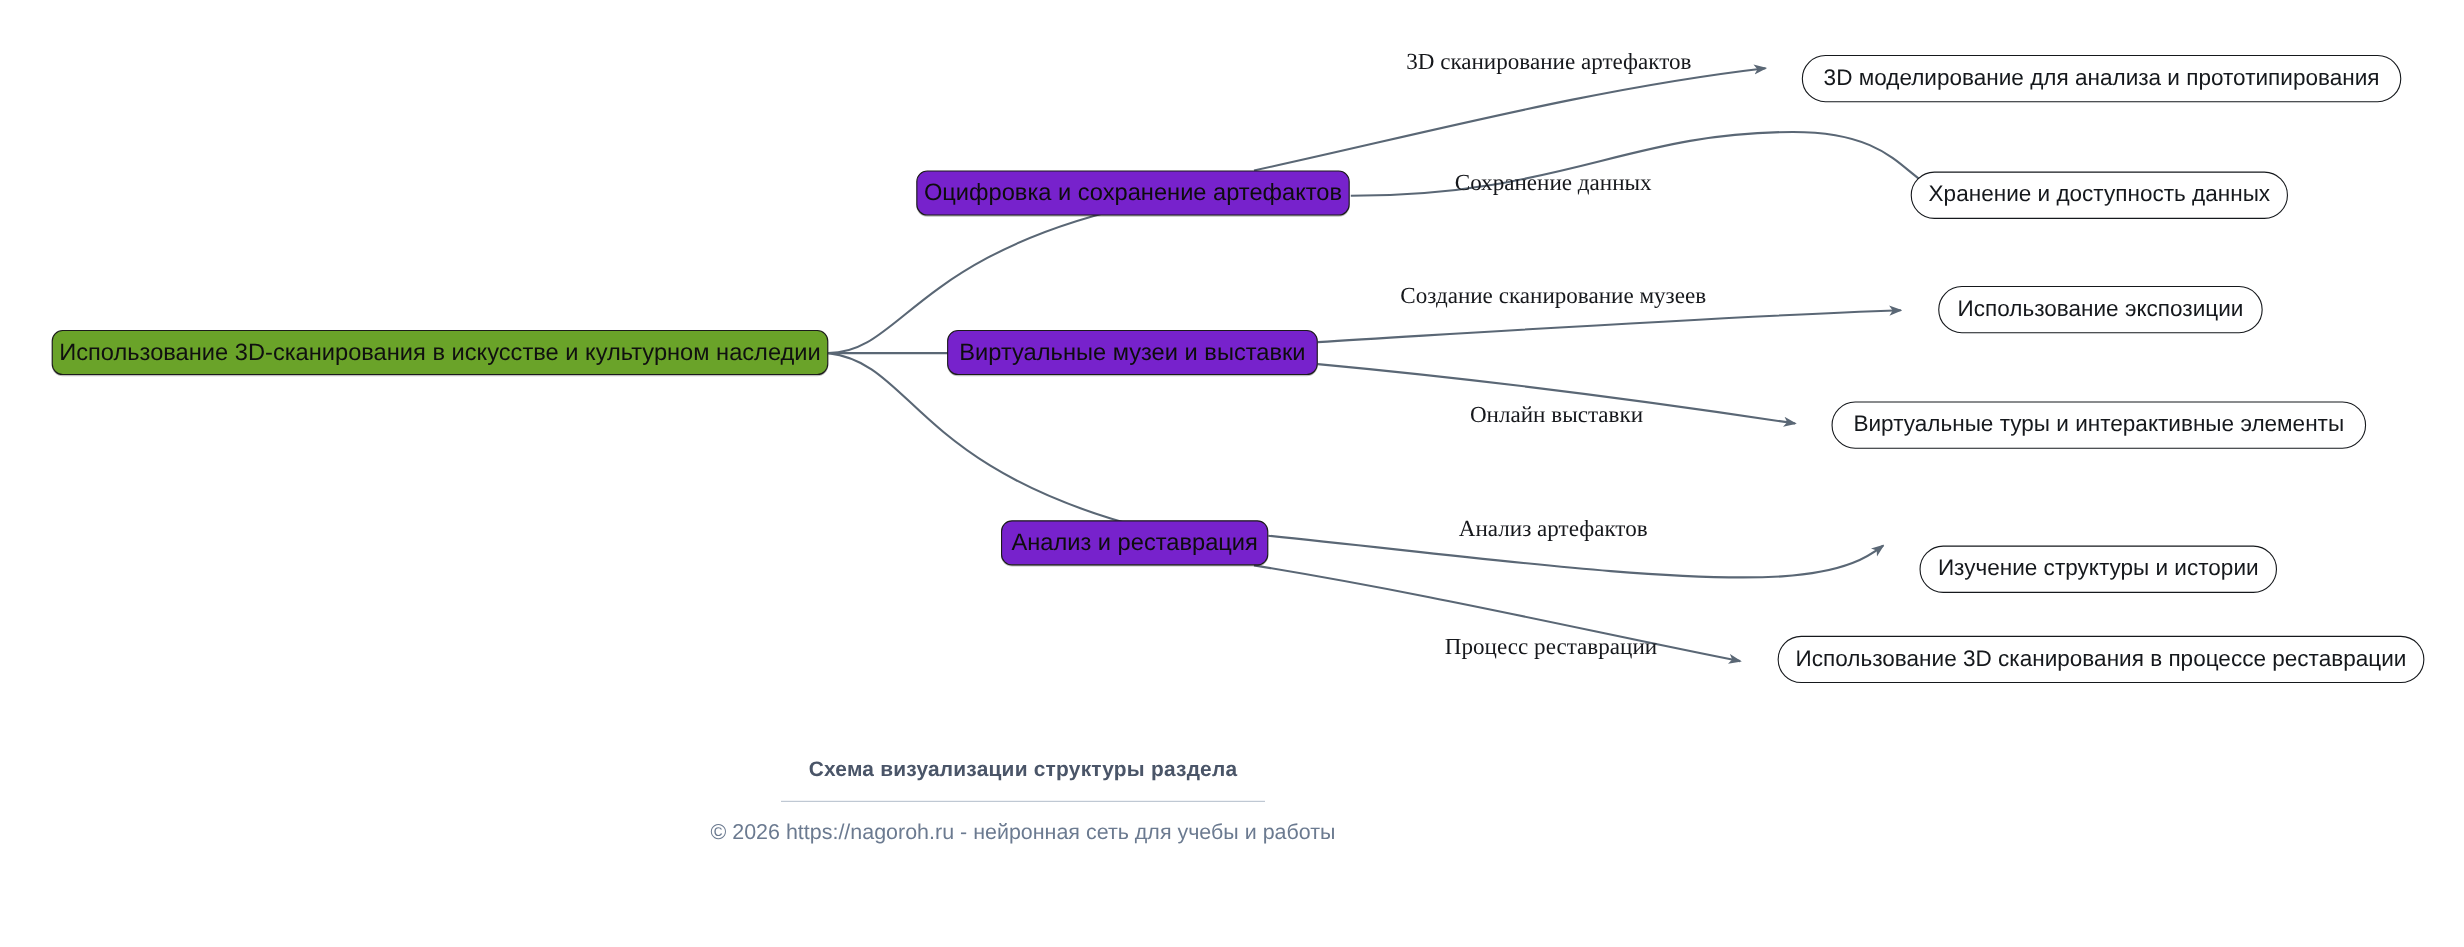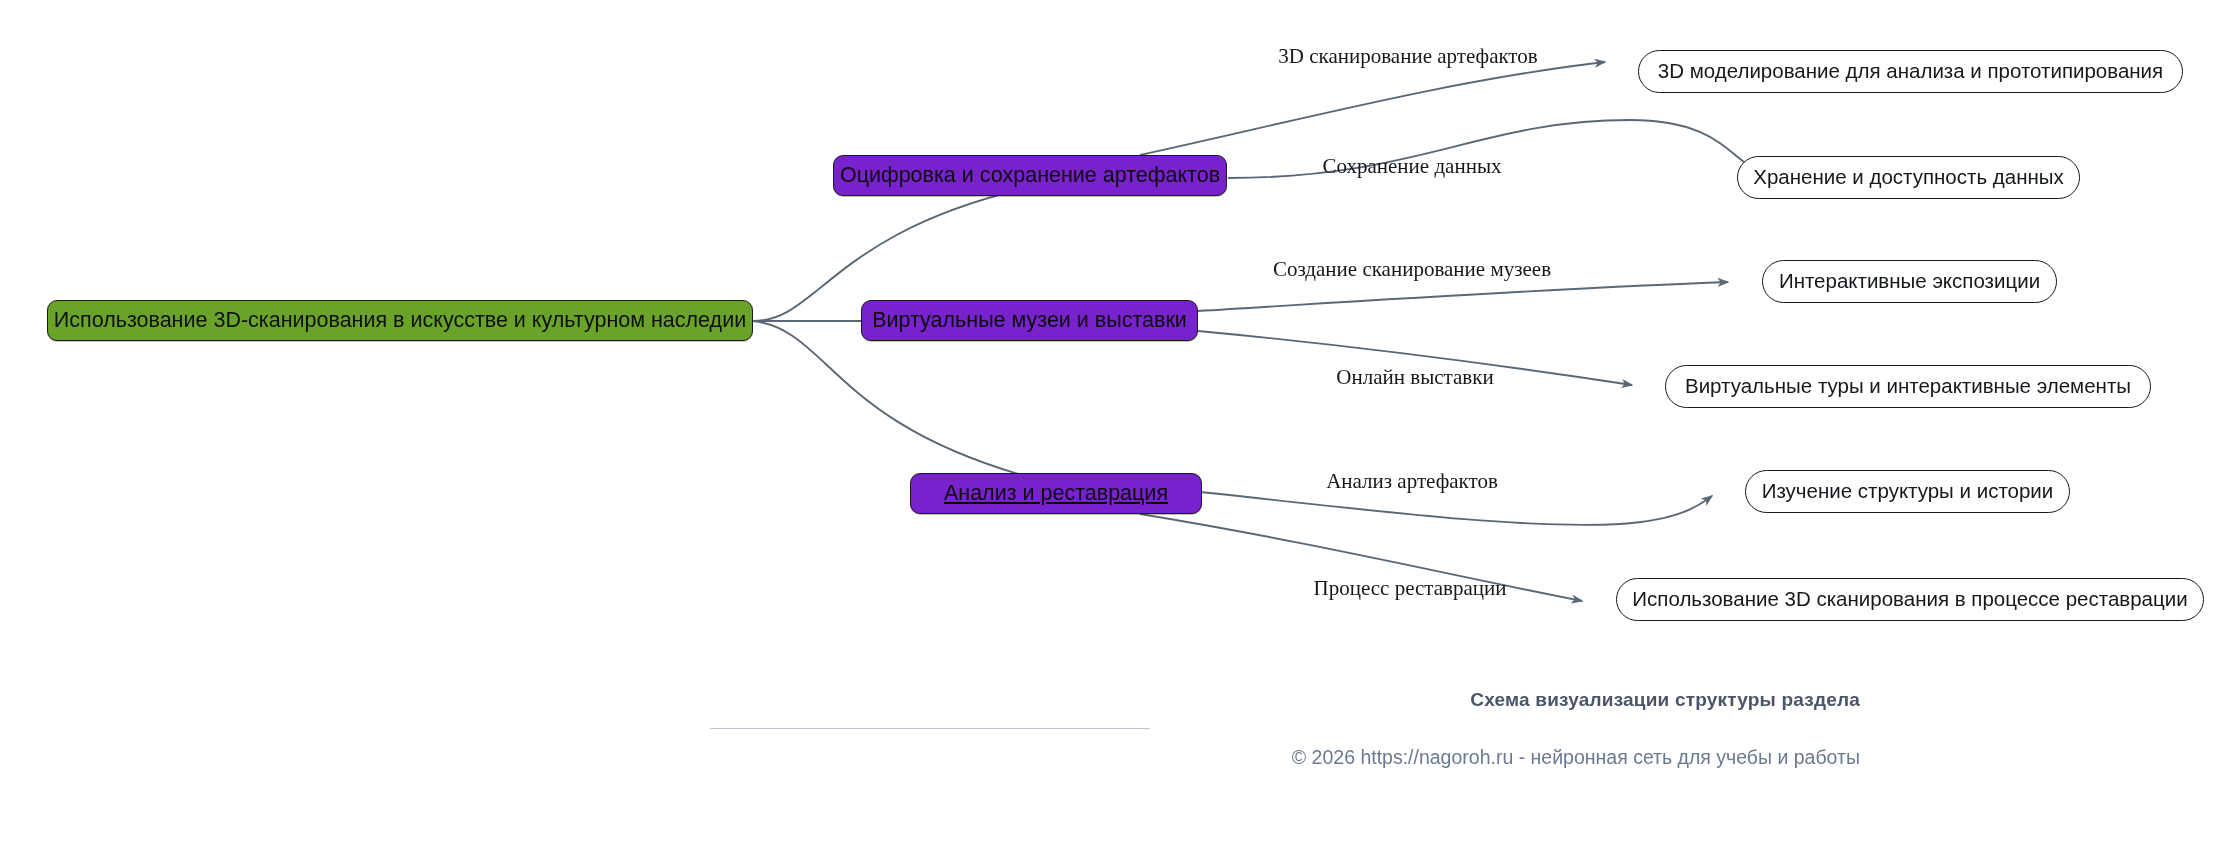--- a/index.html
+++ b/index.html
@@ -78,21 +78,21 @@
     white-space: nowrap;
     transform: translate(-50%, -50%);
     line-height: 1;
   }
   
   #footer {
     position: absolute;
     left: 0;
     top: 690px;
     width: 1860px;
-    text-align: right;
+    text-align: center;
   }
   #footer-title {
     font-size: 19px;
     font-weight: bold;
     color: #4a5568;
     letter-spacing: 0.2px;
     line-height: 1;
   }
   #footer-divider {
     width: 440px;
@@ -143,41 +143,41 @@
   </div>
 
   <div class="node node-branch" style="left:833px; top:155px; width:394px; height:41px;">
     <span class="node-label">Оцифровка и сохранение артефактов</span>
   </div>
 
   <div class="node node-branch" style="left:861px; top:300px; width:337px; height:41px;">
     <span class="node-label">Виртуальные музеи и выставки</span>
   </div>
 
-  <div class="node node-branch" style="left:910px; top:473px; width:292px; height:41px;text-decoration:underline;">
+  <div class="node node-branch" style="left:910px; top:473px; width:243px; height:41px;">
     <span class="node-label">Анализ и реставрация</span>
   </div>
 
   <div class="node node-leaf" style="left:1626px; top:50px; width:545px; height:43px;">
     <span class="node-label">3D моделирование для анализа и прототипирования</span>
   </div>
 
   <div class="node node-leaf" style="left:1725px; top:156px; width:343px; height:43px;text-align:center;">
     <span class="node-label">Хранение и доступность данных</span>
   </div>
 
   <div class="node node-leaf" style="left:1750px; top:260px; width:295px; height:43px;">
-    <span class="node-label">Интерактивные экспозиции</span>
+    <span class="node-label">Использование экспозиции</span>
   </div>
 
   <div class="node node-leaf" style="left:1653px; top:365px; width:486px; height:43px;">
     <span class="node-label">Виртуальные туры и интерактивные элементы</span>
   </div>
 
-  <div class="node node-leaf" style="left:1733px; top:470px; width:325px; height:43px;text-align:center;">
+  <div class="node node-leaf" style="left:1733px; top:496px; width:325px; height:43px;text-align:center;">
     <span class="node-label">Изучение структуры и истории</span>
   </div>
 
   <div class="node node-leaf" style="left:1604px; top:578px; width:588px; height:43px;">
     <span class="node-label">Использование 3D сканирования в процессе реставрации</span>
   </div>
 
   <div class="edge-label" style="left:1408px; top:56px;">3D сканирование артефактов</div>
 
   <div class="edge-label" style="left:1412px; top:166px;">Сохранение данных</div>

